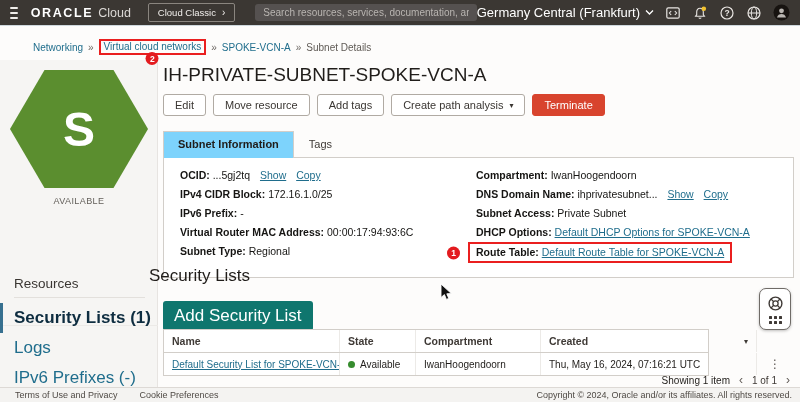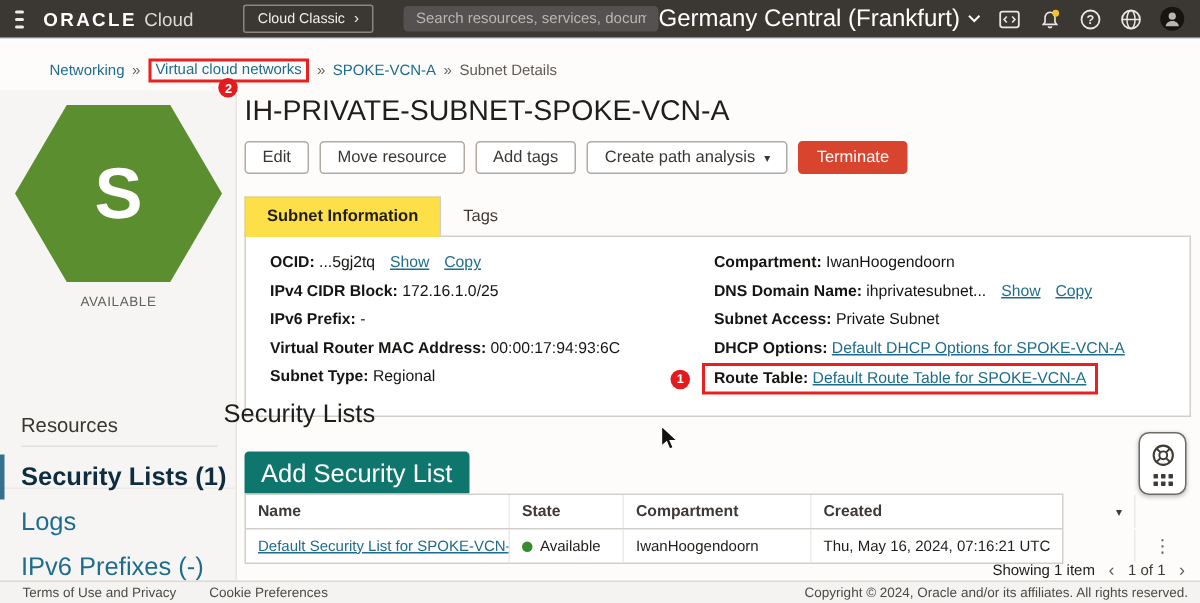--- a/index.html
+++ b/index.html
@@ -9,35 +9,35 @@
     background: #fdfcfb; font-family: "Liberation Sans","DejaVu Sans",sans-serif;
     color: #201d1a; margin: 0 auto;
   }
   
   .topbar {
     position:absolute; top:0; left:0; right:0; height:26px; background:#3b3733;
     display:flex; align-items:center; padding:0 10px; border-bottom:1px solid #cfd8dd;
   }
   .hamburger { width:16px; display:flex; flex-direction:column; gap:3px; margin-right:13px; cursor:pointer; }
   .hamburger span { display:block; height:2px; background:#efedea; border-radius:1px; }
-  .brand { display:flex; align-items:flex-start; margin-right:33px; white-space:nowrap; }
+  .brand { display:flex; align-items:flex-start; margin-right:17px; white-space:nowrap; }
   .brand .oracle { color:#fff; font-weight:700; font-size:12.5px; letter-spacing:1.6px; }
   .brand .cloud { color:#dcd9d6; font-size:12.5px; margin-left:5px; }
   .classic-btn {
     display:flex; align-items:center; gap:6px; border:1px solid #8a857f; border-radius:2px;
     color:#f1efec; font-size:9.5px; padding:3px 9px; margin-right:20px; cursor:pointer; white-space:nowrap;
   }
   .classic-btn .chev { font-size:10px; line-height:1; }
   .search-input {
     width:438px; height:17px; background:#555150; border:none; border-radius:3px;
     color:#e6e3e0; font-size:10px; padding:0 8px; outline:none; font-family:inherit;
   }
   .search-input::placeholder { color:#b9b5b1; }
   .top-right { margin-left:auto; display:flex; align-items:center; gap:11px; }
-  .region { display:flex; align-items:center; gap:5px; color:#fff; font-size:16px; cursor:pointer; white-space:nowrap;justify-content:center; }
+  .region { display:flex; align-items:center; gap:5px; color:#fff; font-size:13px; cursor:pointer; white-space:nowrap;justify-content:center; }
   .top-icon { display:flex; align-items:center; cursor:pointer; position:relative; }
   
   .breadcrumb { position:absolute; left:33px; top:39px; font-size:10px; display:flex; align-items:center; white-space:nowrap; }
   .bc-link { color:#1f6d8c; cursor:pointer; text-decoration:none; }
   .bc-sep { color:#6b6661; margin:0 5px; }
   .bc-current { color:#5f5a55; }
   .bc-annotated { position:relative; border:2px solid #ea1f1f; padding:0 3px 1px 3px; }
   .badge { position:absolute; width:13px; height:13px; border-radius:50%; background:#e31b1f; color:#fff;
            font-size:8.5px; font-weight:700; display:flex; align-items:center; justify-content:center; z-index:5; }
   .badge-2 { left:50%; transform:translateX(-50%); top:calc(100% - 1px); }
@@ -58,21 +58,21 @@
   .page-title { position:absolute; left:163px; top:64px; font-size:19px; font-weight:400; color:#201d1a; }
   .actions-row { position:absolute; left:163px; top:94px; display:flex; gap:7px; }
   .btn { font-family:inherit; font-size:11px; color:#3a3632; background:#fff; border:1px solid #b0aaa3;
          border-radius:3px; padding:4px 11px; cursor:pointer; display:flex; align-items:center; gap:6px; white-space:nowrap; }
   .btn .caret { font-size:8px; color:#3a3632; }
   .btn.danger { background:#d8442e; border-color:#d8442e; color:#fff; }
   
   .panel { position:absolute; left:163px; top:131px; width:631px; }
   .tabs { display:flex; }
   .tab { font-size:11px; padding:6px 14px 7px; color:#3f3a36; cursor:pointer; border:1px solid transparent; border-bottom:none; }
-  .tab.active { background:#fde047; border-color:#d2cec9; font-weight:700; color:#201d1a; position:relative; z-index:2; margin-bottom:-1px; }
+  .tab.active { background:#7dd3fc; border-color:#d2cec9; font-weight:700; color:#201d1a; position:relative; z-index:2; margin-bottom:-1px; }
   .panel-body { border:1px solid #d2cec9; background:#fff; display:flex; padding:11px 16px 12px; min-height:106px; }
   .col-left { flex:0 0 296px; }
   .col-right { flex:1; }
   .field { font-size:10.5px; margin-bottom:7px; white-space:nowrap; }
   .field b { color:#161513; }
   .field .val { color:#161513; }
   .lnk { color:#1f6d8c; cursor:pointer; }
   .lnk.u { text-decoration:underline; }
   .field .minor { margin-left:7px;text-align:right; }
   .rt-annotated { position:relative; display:inline-block; border:2px solid #ea1f1f; padding:2px 6px 3px; margin:-3px 0 -5px -8px; }

